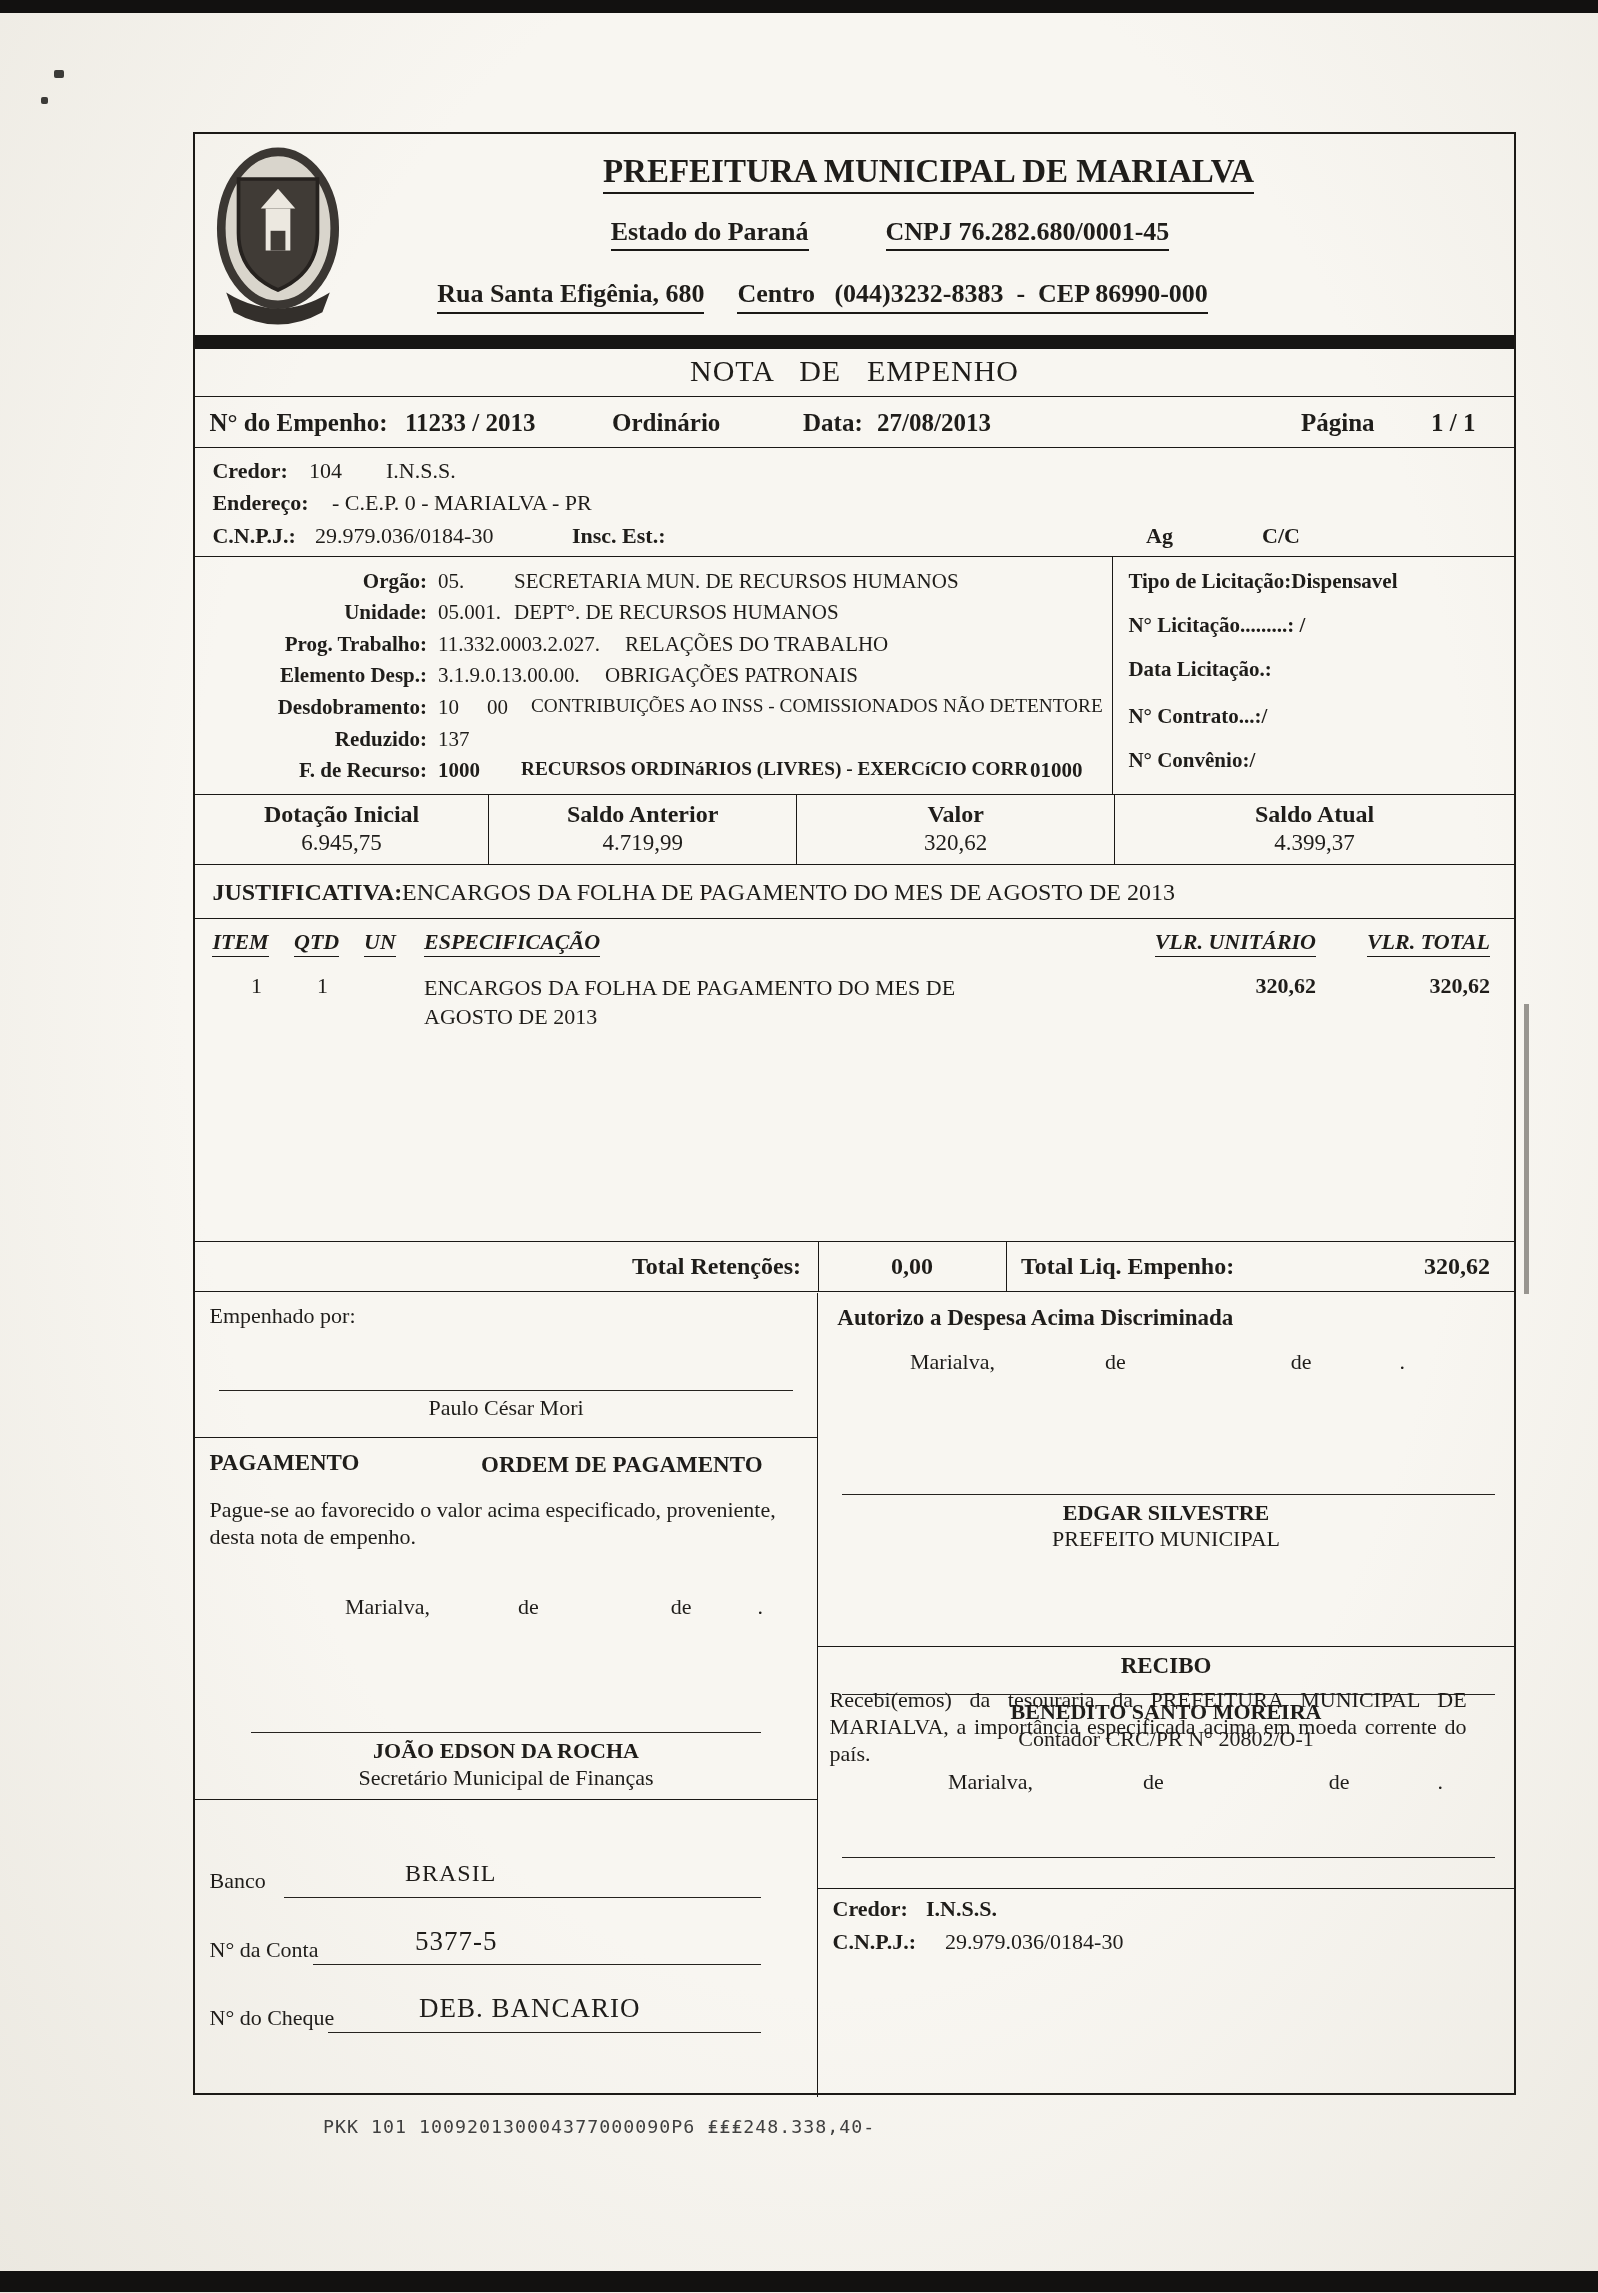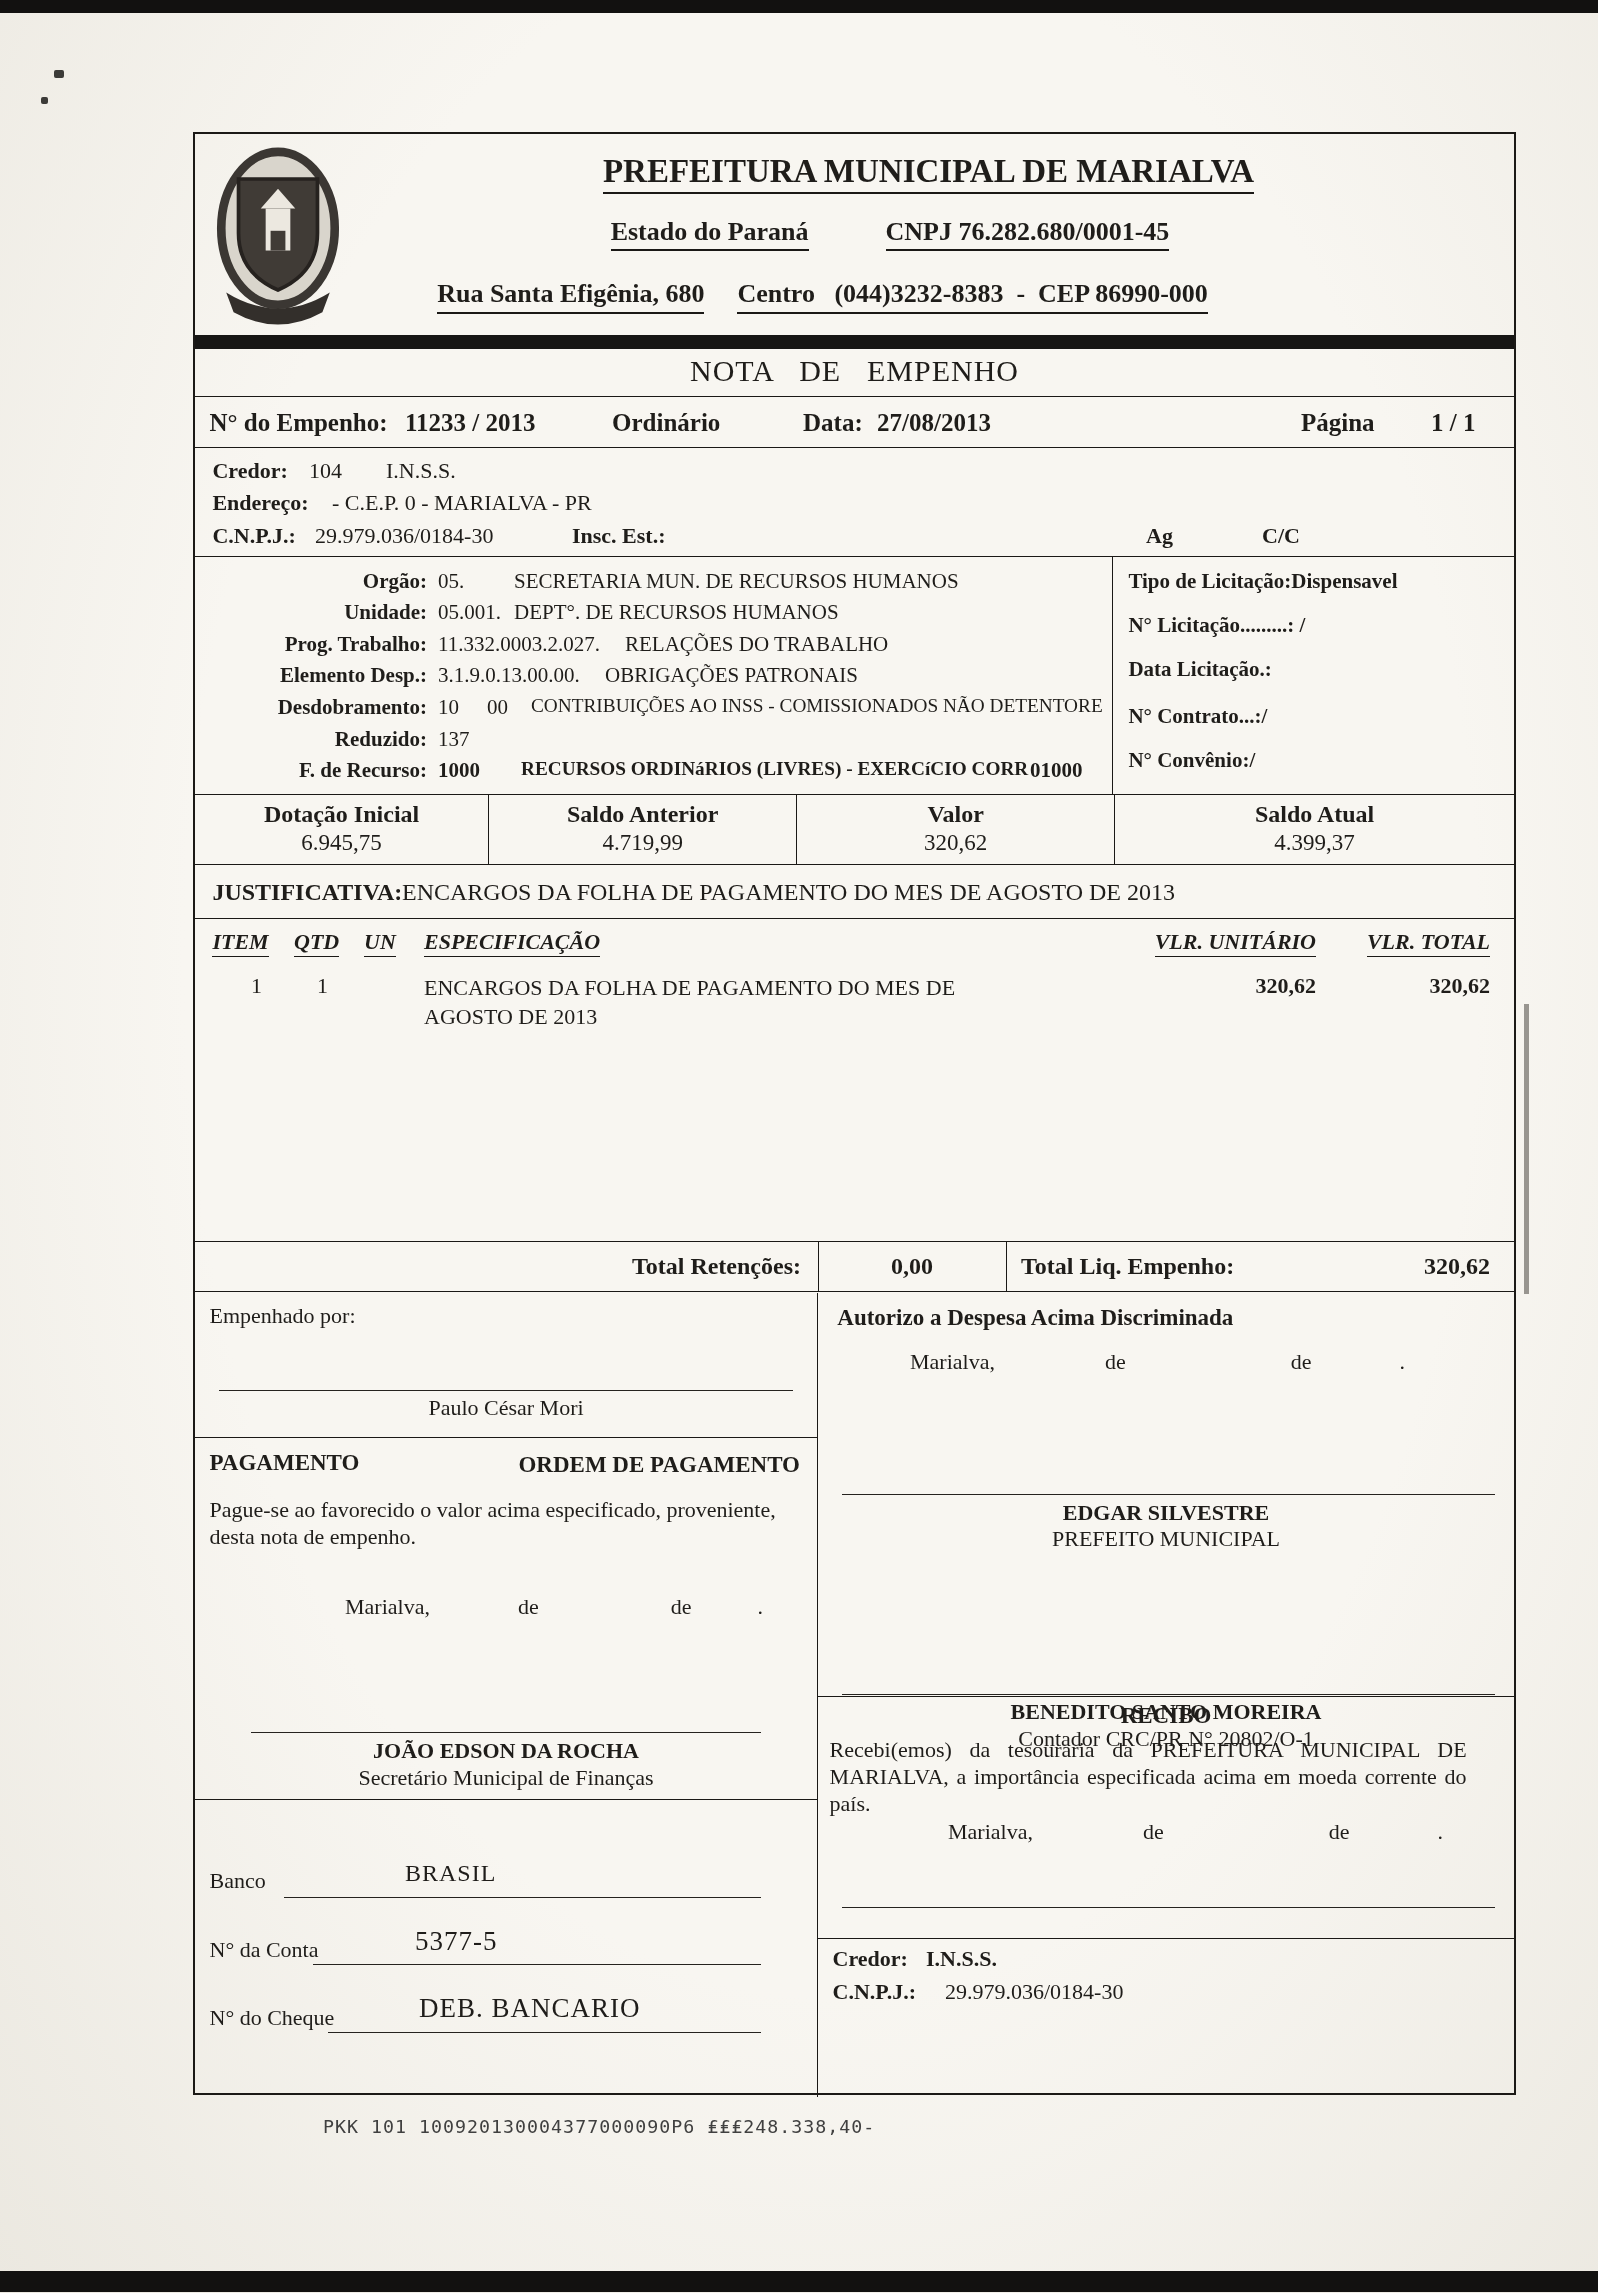--- a/index.html
+++ b/index.html
@@ -67,21 +67,21 @@
   .sec-bottom{top:1159px;height:804px}
   .bcol-l{position:absolute;left:0;top:0;bottom:0;width:623px;border-right:1.9px solid #1b1916}
   .bcol-r{position:absolute;left:623px;top:0;bottom:0;right:0}
   .box{position:relative;width:100%}
   .sig{position:absolute;border-top:1.9px solid #26231f;height:0}
   .cname{position:absolute;width:100%;text-align:center}
   .dateline{position:absolute;white-space:pre}
   .l1{height:145px;border-bottom:1.9px solid #1b1916}
   .l2{height:362px;border-bottom:1.9px solid #1b1916}
   .l3{height:297px}
-  .r1{height:404px;border-bottom:1.9px solid #1b1916}
+  .r1{height:354px;border-bottom:1.9px solid #1b1916}
   .r2{height:331px}
   .bankline{position:absolute;border-top:1.9px solid #26231f;height:0}
   .bankval{position:absolute;font-size:24px;letter-spacing:1px}
   .rule{position:absolute;left:0;right:0;border-top:1.9px solid #1b1916}
 
   .footer-print{position:absolute;left:323px;top:2116px;
     font-family:"DejaVu Sans Mono",monospace;font-size:18.3px;letter-spacing:1px;color:#404040}
 </style>
 </head>
 <body>
@@ -247,21 +247,21 @@
 
     <div class="bcol-l">
       <div class="box l1">
         <span style="position:absolute;left:14.5px;top:9.7px">Empenhado por:</span>
         <div class="sig" style="left:24px;right:24px;top:97px"></div>
         <div class="cname" style="top:102px">Paulo César Mori</div>
       </div>
 
       <div class="box l2">
         <span class="b" style="position:absolute;left:14.5px;top:11.6px;font-size:23px">PAGAMENTO</span>
-        <span class="b" style="position:absolute;left:267px;width:338px;text-align:right;top:13.5px;font-size:23px">ORDEM DE PAGAMENTO</span>
+        <span class="b" style="position:absolute;left:286px;width:338px;text-align:left;top:13.5px;font-size:23px">ORDEM DE PAGAMENTO</span>
         <div style="position:absolute;left:14.5px;top:58px;width:579px;line-height:27px">Pague-se ao favorecido o valor acima especificado, proveniente, desta nota de empenho.</div>
         <div class="dateline" style="left:150px;top:156px">Marialva,                de                        de            .</div>
         <div class="sig" style="left:56px;right:56px;top:294px"></div>
         <div class="cname b" style="top:300px">JOÃO EDSON DA ROCHA</div>
         <div class="cname" style="top:327px">Secretário Municipal de Finanças</div>
       </div>
 
       <div class="box l3">
         <span style="position:absolute;left:14.5px;top:68px">Banco</span>
         <div class="bankline" style="left:89px;right:56px;top:97px"></div>

